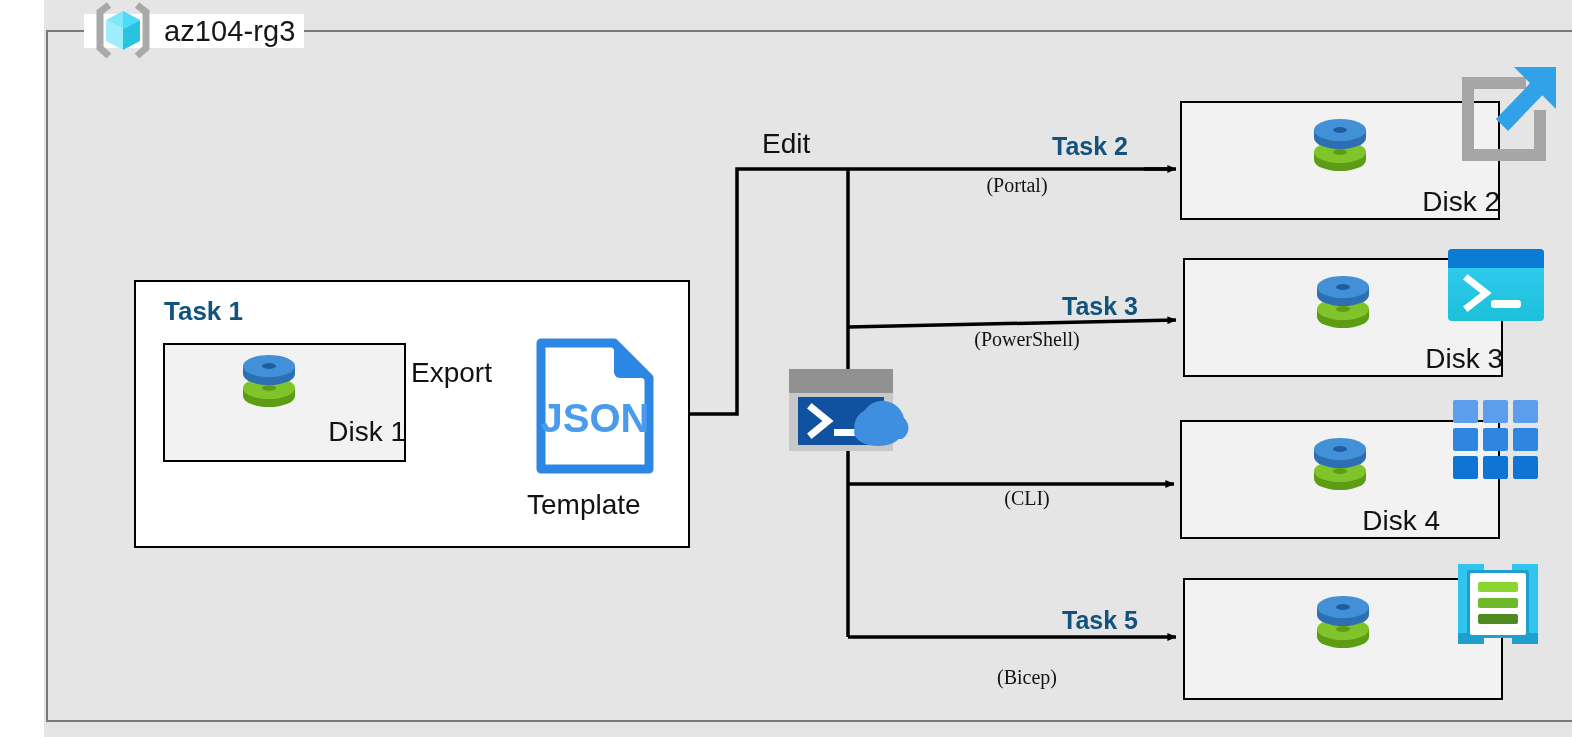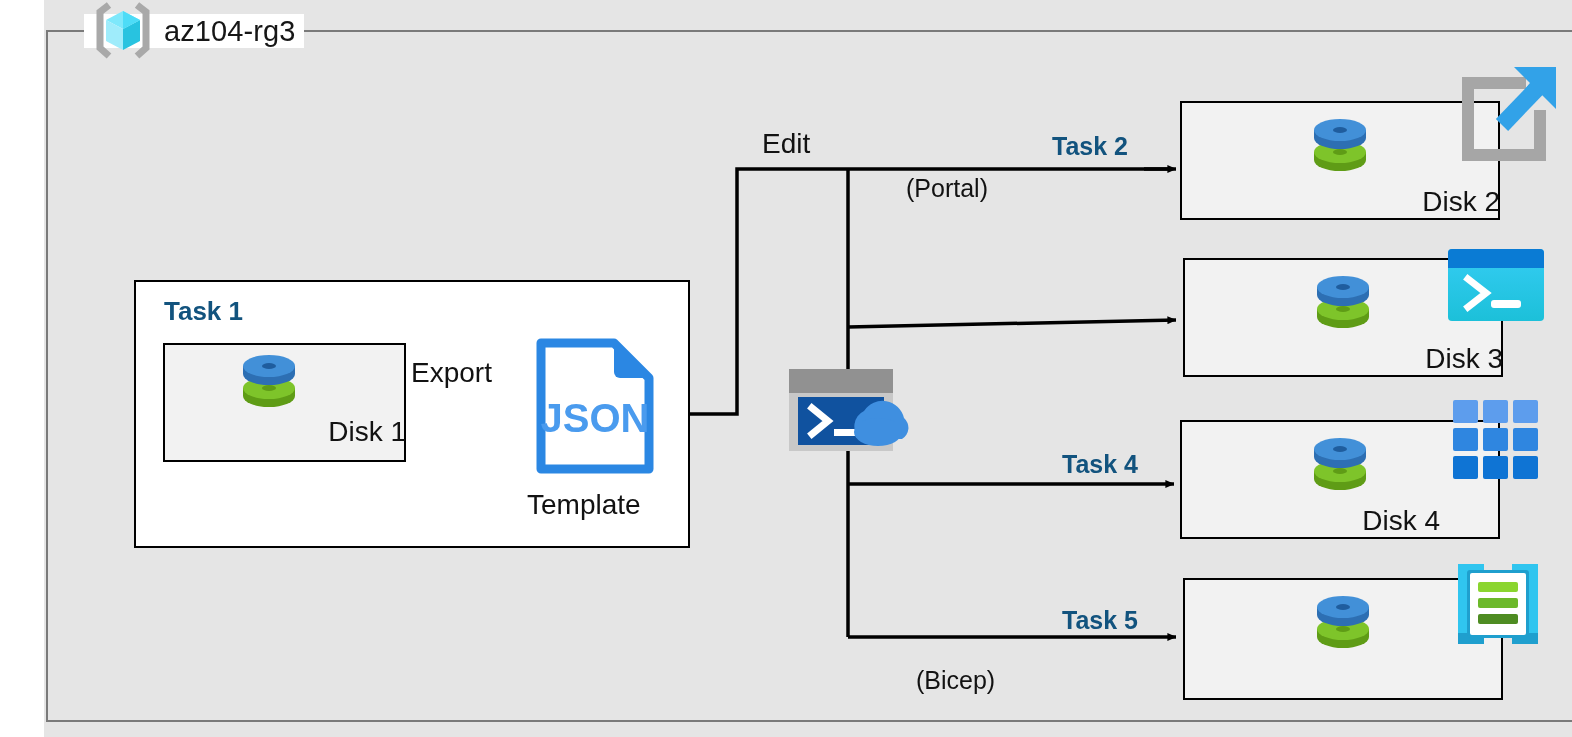--- a/index.html
+++ b/index.html
@@ -90,24 +90,25 @@
   .edge-title {
     position: absolute;
     font-size: 25px;
     font-weight: bold;
     color: #12537e;
     white-space: nowrap;
     text-align: right;
   }
   .edge-sub {
     position: absolute;
-    font-size: 25px;
+    font-size: 20px;
     color: #121212;
     white-space: nowrap;
-    text-align: left;
+    text-align: center;
+    font-family: Liberation Serif, serif;
   }
   
   svg.layer {
     position: absolute;
     left: 0;
     top: 0;
     width: 1572px;
     height: 737px;
     pointer-events: none;
     overflow: visible;
@@ -214,20 +215,22 @@
     <ellipse cx="34" cy="14" rx="26" ry="11" fill="#4290d8"></ellipse>
     <ellipse cx="34" cy="14" rx="7" ry="3" fill="#1f5d9e"></ellipse>
   </svg>
   <div class="disk-caption" style="left:1136px;width:320px;top:186px">Disk 2</div>
   <svg class="icon-svg" style="left:1408px;top:63px;width:110px;height:110px" viewBox="0 0 110 110" xmlns="http://www.w3.org/2000/svg">
     <path d="M74,20 L16,20 L16,92 L88,92 L88,47" stroke="#a6a6a6" stroke-width="12" fill="none" stroke-linejoin="miter" stroke-linecap="butt"></path>
     <path d="M50,62 L96,14" stroke="#32a2e8" stroke-width="17" fill="none"></path>
     <path d="M62,4 L104,4 L104,46 L88,30 L78,38 L70,30 L78,20 Z" fill="#32a2e8"></path>
   </svg>
 
+  <div class="edge-title" style="left:872px;top:292px;width:222px">Task 3</div>
+  <div class="edge-sub" style="left:872px;top:328px;width:222px">(PowerShell)</div>
 
   <div class="disk-box" style="left:1139px;top:258px;width:320px;height:119px"></div>
   <svg class="icon-svg" style="left:1265px;top:273px;width:68px;height:62px" viewBox="0 0 68 62" xmlns="http://www.w3.org/2000/svg">
     <ellipse cx="34" cy="44" rx="26" ry="11" fill="#5f9c16"></ellipse>
     <rect x="8" y="36" width="52" height="8" fill="#5f9c16"></rect>
     <ellipse cx="34" cy="36" rx="26" ry="11" fill="#7ec42a"></ellipse>
     <ellipse cx="34" cy="36" rx="7" ry="3" fill="#5f9c16"></ellipse>
     <ellipse cx="34" cy="22" rx="26" ry="11" fill="#2d6fb3"></ellipse>
     <rect x="8" y="14" width="52" height="8" fill="#2d6fb3"></rect>
     <ellipse cx="34" cy="14" rx="26" ry="11" fill="#4290d8"></ellipse>
@@ -241,21 +244,21 @@
         <stop offset="100%" stop-color="#1cc0d9"></stop>
       </linearGradient>
     </defs>
     <rect x="0" y="0" width="96" height="72" rx="4" fill="url(#psBody)"></rect>
     <rect x="0" y="0" width="96" height="18" rx="4" fill="#0a7bd4"></rect>
     <rect x="0" y="12" width="96" height="7" fill="#0a7bd4"></rect>
     <path d="M20,30 L38,44 L20,58" stroke="#ffffff" stroke-width="7" fill="none" stroke-linecap="square"></path>
     <rect x="43" y="51" width="30" height="8" rx="3" fill="#ffffff"></rect>
   </svg>
 
-  <div class="edge-title" style="left:872px;top:450px;width:222px">Task 4</div>
+  <div class="edge-sub" style="left:872px;top:487px;width:222px">(CLI)</div>
 
   <div class="disk-box" style="left:1136px;top:420px;width:320px;height:119px"></div>
   <svg class="icon-svg" style="left:1262px;top:435px;width:68px;height:62px" viewBox="0 0 68 62" xmlns="http://www.w3.org/2000/svg">
     <ellipse cx="34" cy="44" rx="26" ry="11" fill="#5f9c16"></ellipse>
     <rect x="8" y="36" width="52" height="8" fill="#5f9c16"></rect>
     <ellipse cx="34" cy="36" rx="26" ry="11" fill="#7ec42a"></ellipse>
     <ellipse cx="34" cy="36" rx="7" ry="3" fill="#5f9c16"></ellipse>
     <ellipse cx="34" cy="22" rx="26" ry="11" fill="#2d6fb3"></ellipse>
     <rect x="8" y="14" width="52" height="8" fill="#2d6fb3"></rect>
     <ellipse cx="34" cy="14" rx="26" ry="11" fill="#4290d8"></ellipse>

